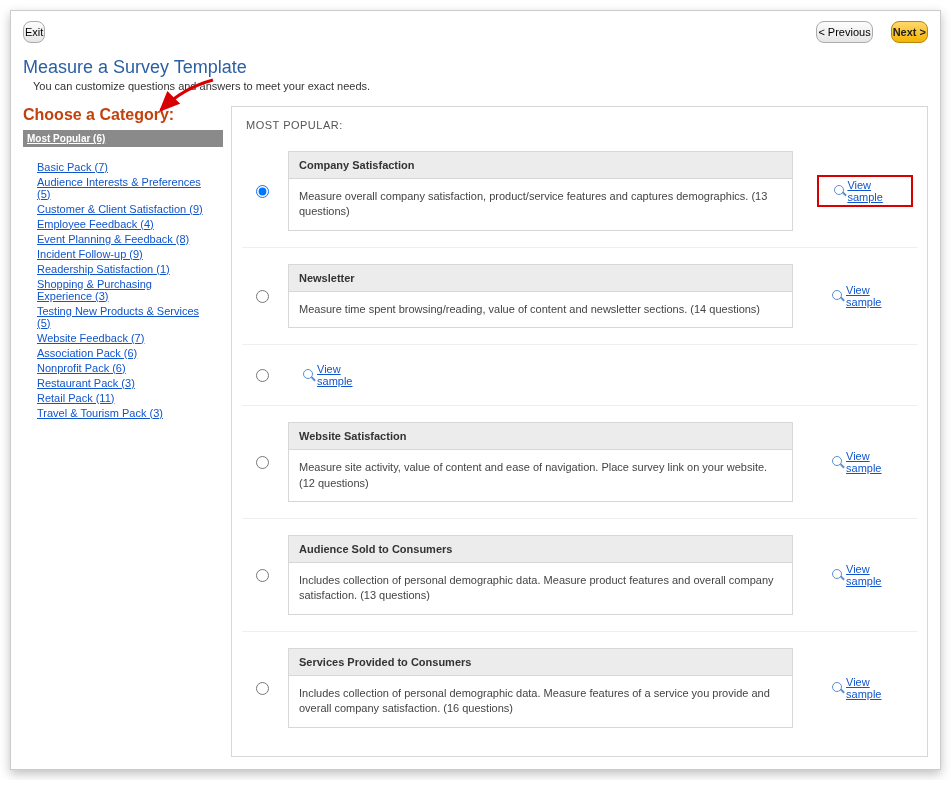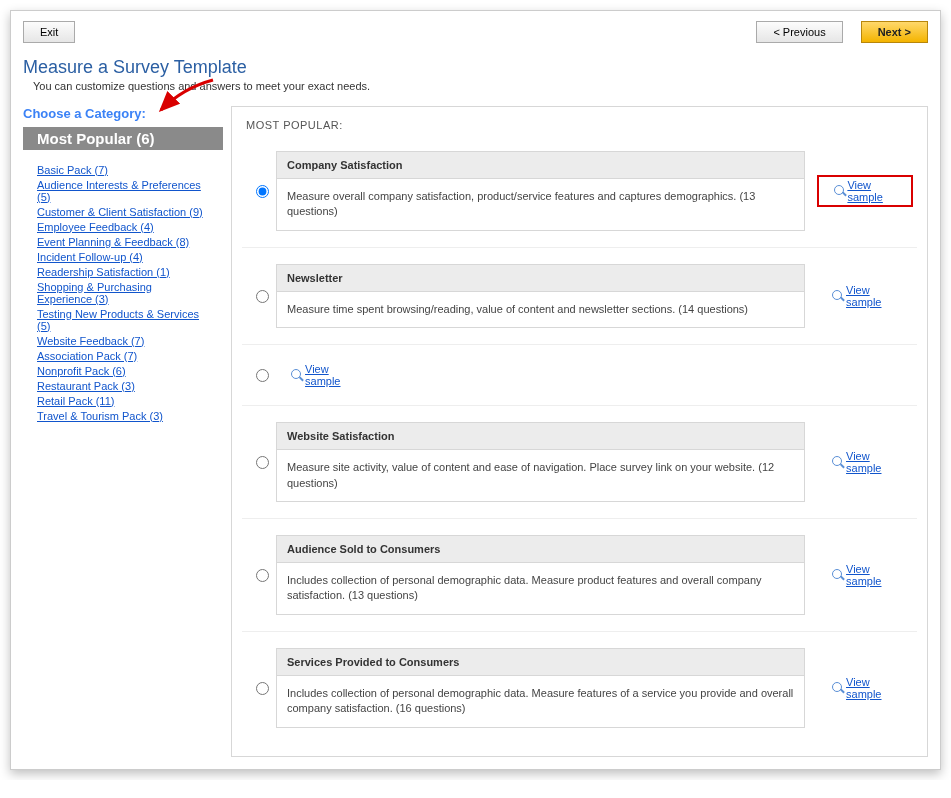--- a/index.html
+++ b/index.html
@@ -19,22 +19,22 @@
     padding: 10px 12px 12px 12px;
     position: relative;
   }
   .topbar, .bottombar {
     display: flex;
     justify-content: space-between;
     align-items: center;
   }
   .btn {
     border: 1px solid #aaa;
-    border-radius: 0;
-    padding: 4px 16px;
+    border-radius: 8px;
+    padding: 4px 1px;
     font-size: 11px;
     cursor: pointer;
     background: linear-gradient(#fcfcfc,#e6e6e6);
   }
   .btn-next {
     background: linear-gradient(#ffd86b,#f4b400);
     border-color: #b8860b;
     font-weight: bold;
     color: #222;
   }
@@ -42,32 +42,33 @@
   h1.title {
     font-size: 18px;
     font-weight: normal;
     color: #2b5fa3;
     margin: 14px 0 2px 0;
   }
   .subtitle { color:#333; margin-bottom: 14px; padding-left:10px; }
   .content { display:flex; gap:8px; }
   .sidebar { width: 200px; position:relative; }
   .cat-header {
-    font-size: 13px;
-    font-weight: bold;
-    color: #3b82f6;
+    font-size: 16px;
+    font-weight: bold;
+    color: #c2410c;
     margin-bottom: 6px;
     position: relative;
   }
   .cat-selected {
     background: #8a8a8a;
     color: #fff;
     font-weight: bold;
-    padding: 3px 14px;
-    font-size: 15px;
+    padding: 3px 4px;
+    font-size: 10px;
+    text-decoration: underline;
   }
   .cat-list { list-style:none; margin:12px; padding:0; }
   .cat-list li { padding: 1.5px 2px; }
   .cat-list a {
     color: #1155cc;
     text-decoration: underline;
     font-size: 11px;
   }
   .main {
     flex: 1;
@@ -79,20 +80,21 @@
     color: #555;
     letter-spacing: 0.5px;
     margin-bottom: 4px;
     padding-left: 4px;
   }
   .tpl-row {
     display:flex;
     align-items:center;
     border-bottom: 1px solid #eee;
     padding: 16px 4px;
+    gap: 12px;
   }
   .tpl-row:last-child { border-bottom:none; }
   .radio-cell { width: 30px; text-align:center; }
   .tpl-card {
     flex:1;
     border: 1px solid #d7d7d7;
     margin-right: 12px;
   }
   .tpl-title {
     background: #ececec;
@@ -170,26 +172,26 @@
         <path d="M60,2 Q30,10 8,32" stroke="#d90000" stroke-width="3" fill="none" marker-end="url(#ah)"></path>
       </svg>
       <div class="cat-header">Choose a Category:</div>
       <div class="cat-selected">Most Popular (6)</div>
       <ul class="cat-list" id="cat-list">
           <li><a href="#">Basic Pack (7)</a></li>
           <li><a href="#">Audience Interests &amp; Preferences (5)</a></li>
           <li><a href="#">Customer &amp; Client Satisfaction (9)</a></li>
           <li><a href="#">Employee Feedback (4)</a></li>
           <li><a href="#">Event Planning &amp; Feedback (8)</a></li>
-          <li><a href="#">Incident Follow-up (4)</a></li>
+          <li><a href="#">Incident Follow-up (9)</a></li>
           <li><a href="#">Readership Satisfaction (1)</a></li>
           <li><a href="#">Shopping &amp; Purchasing Experience (3)</a></li>
           <li><a href="#">Testing New Products &amp; Services (5)</a></li>
           <li><a href="#">Website Feedback (7)</a></li>
-          <li><a href="#">Association Pack (7)</a></li>
+          <li><a href="#">Association Pack (6)</a></li>
           <li><a href="#">Nonprofit Pack (6)</a></li>
           <li><a href="#">Restaurant Pack (3)</a></li>
           <li><a href="#">Retail Pack (11)</a></li>
           <li><a href="#">Travel &amp; Tourism Pack (3)</a></li>
         </ul>
     </div>
 
     <div class="main">
       <div class="section-title">MOST POPULAR:</div>
       <div id="tpl-list">

